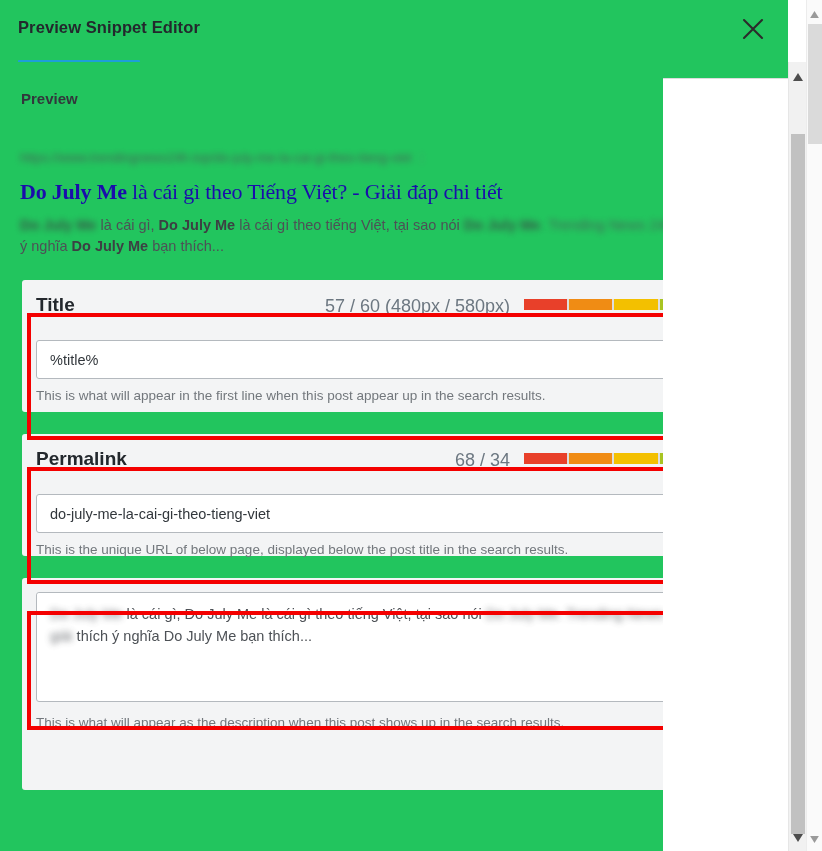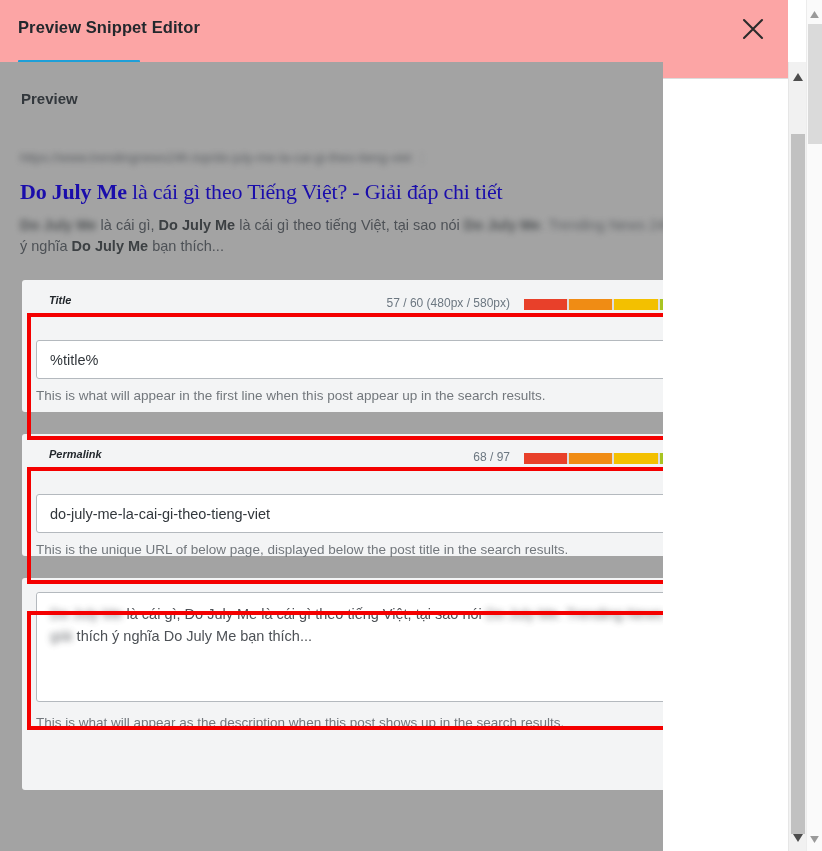--- a/index.html
+++ b/index.html
@@ -10,41 +10,41 @@
     background: #ffffff;
     font-family: "Liberation Sans", sans-serif;
     -webkit-font-smoothing: antialiased;
   }
 
   #root { position: relative; width: 822px; height: 851px; background:#fff; }
 
   
   .modal-header {
     position: absolute; left:0; top:0; width: 788px; height: 79px;
-    background:#fca5a5; border-bottom: 1px solid #dcdcdc;
+    background:#22c55e; border-bottom: 1px solid #dcdcdc;
   }
   .modal-title {
     position:absolute; left:18px; top:18px;
     font-size: 16.5px; font-weight: 700; color:#23282d; letter-spacing: .1px;
   }
   .close-btn {
     position:absolute; right:18px; top:12px;
     width:34px; height:34px; display:flex; align-items:center; justify-content:center;
     cursor:pointer; background:transparent; border:none;
   }
   .close-btn svg { display:block; }
   .tab-underline {
     position:absolute; left:18px; top:60px; width:122px; height:3px;
     background:#1e9fd8; border-radius:1px;
   }
 
   
   .modal-body {
     position:absolute; left:0; top:62px; width:663px; height:789px;
-    background:#a3a3a3; overflow:hidden;
+    background:#22c55e; overflow:hidden;
   }
 
   .preview-head {
     position:absolute; left:0; top:0; width:788px; height:62px;
   }
   .preview-label {
     position:absolute; left:21px; top:28px;
     font-size:15px; font-weight:700; color:#32373c;
   }
   .device-toggle {
@@ -83,26 +83,26 @@
   .card {
     position:absolute; left:22px; width:740px;
     background:#f3f4f5; border-radius:3px;
   }
   .card-inner { padding: 14px 14px 12px 14px; }
 
   .field-top {
     position:relative; height:22px; margin-bottom:8px;
   }
   .field-label {
-    position:absolute; left:13px; top:0;
-    font-size:11px; font-weight:700; color:#23282d;font-style:italic;
+    position:absolute; left:0; top:0;
+    font-size:19px; font-weight:700; color:#23282d;
   }
   .counter {
     position:absolute; top:2px;
-    font-size:12px; color:#6c7781; white-space:nowrap;
+    font-size:18px; color:#6c7781; white-space:nowrap;
   }
   .progress {
     position:absolute; top:5px; height:11px;
     display:flex; background:#dedede; overflow:hidden;
   }
   .progress i { display:block; height:100%; margin-right:2px; }
   .progress i:last-child { margin-right:0; }
 
   .input-wrap { position:relative;margin-top:24px; }
   .text-input {
@@ -236,21 +236,21 @@
             <div class="input-wrap"><input type="text" class="text-input" value="%title%" style=""><span class="chevron"><svg width="19" height="12" viewBox="0 0 20 12">
                   <path d="M1.6 1.6 L10 10 L18.4 1.6" fill="none" stroke="#2b2b2b" stroke-width="2.2" stroke-linecap="round" stroke-linejoin="round"></path>
                 </svg></span></div>
             <div class="help-text">This is what will appear in the first line when this post appear up in the search results.</div>
           </div>
         </div>
         <div class="card" style="top: 372px; height: 122px;">
           <div class="card-inner">
             <div class="field-top">
               <div class="field-label">Permalink</div>
-              <div class="counter" style="right: 238px;">68 / 97</div>
+              <div class="counter" style="right: 238px;">68 / 34</div>
               <div class="progress" style="right: 0px; width: 224px;">
                 <i style="width: 43.2px; background: linear-gradient(rgb(232, 64, 42) 0%, rgb(232, 64, 42) 100%);"></i>
                 <i style="width: 43.2px; background: linear-gradient(rgb(240, 140, 20) 0%, rgb(240, 140, 20) 100%);"></i>
                 <i style="width: 43.2px; background: linear-gradient(rgb(243, 192, 0) 0%, rgb(243, 192, 0) 100%);"></i>
                 <i style="width: 43.2px; background: linear-gradient(rgb(168, 196, 34) 0%, rgb(168, 196, 34) 100%);"></i>
                 <i style="width: 16.32px; background: linear-gradient(rgb(79, 174, 58) 0%, rgb(79, 174, 58) 100%);"></i>
               </div>
             </div>
             <div class="input-wrap"><input type="text" class="text-input" value="do-july-me-la-cai-gi-theo-tieng-viet" style="padding-right: 13px;"></div>
             <div class="help-text">This is the unique URL of below page, displayed below the post title in the search results.</div>

